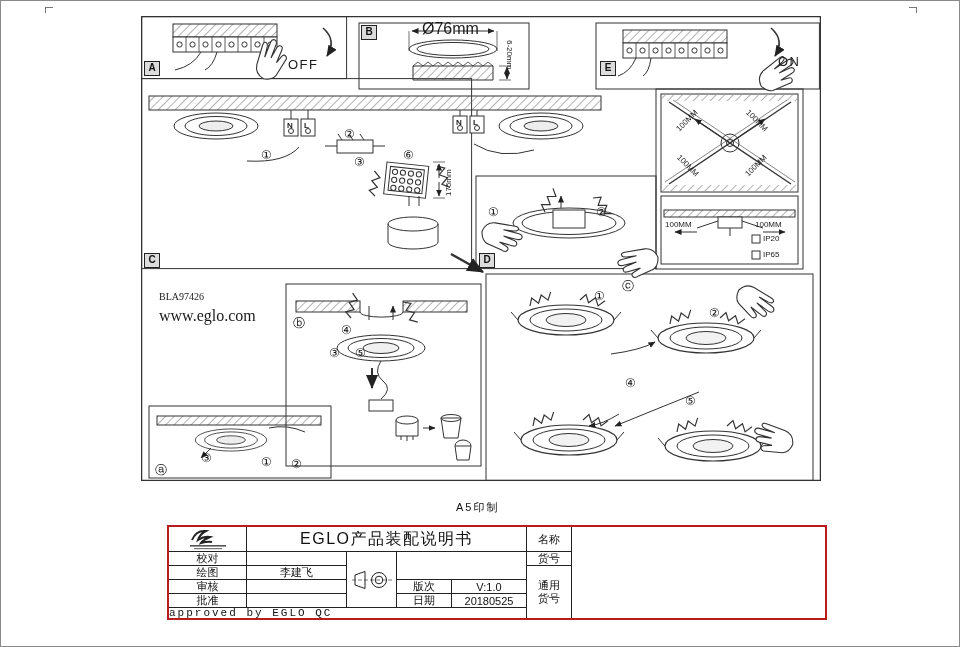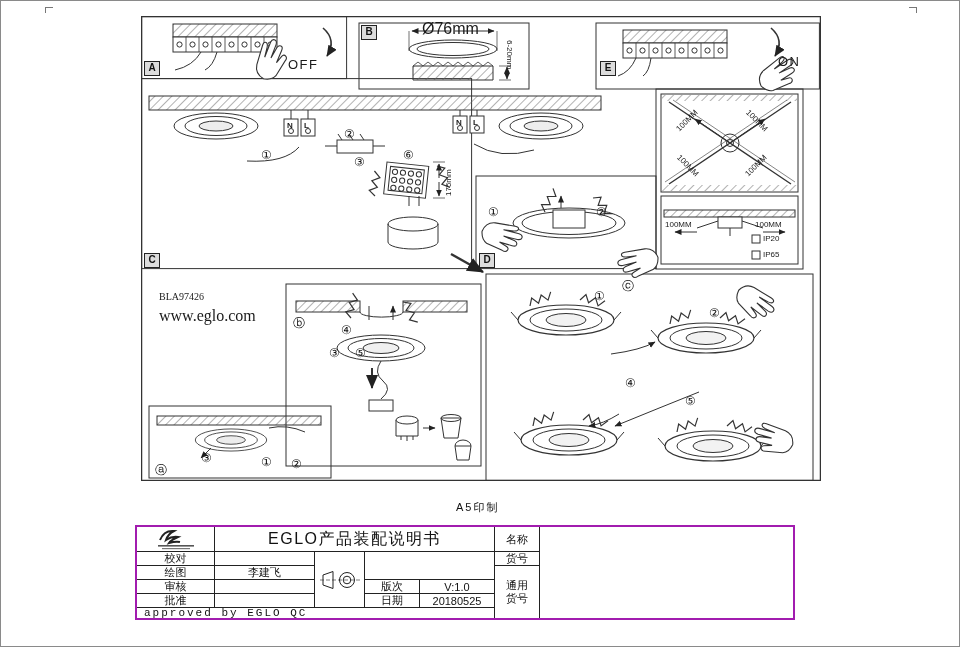--- a/index.html
+++ b/index.html
@@ -18,30 +18,30 @@
   .vup { transform:rotate(-90deg); transform-origin:0 0; }
 
   .plabel { position:absolute; width:16px; height:15px; border:1.5px solid #222; background:#dcdcdc;
             font-weight:bold; font-size:10px; line-height:12px; text-align:center; color:#111; }
 
   .mk { position:absolute; font-size:12px; line-height:1; color:#111; }
 
   .a5note { position:absolute; left:455px; top:499px; font-size:11px; letter-spacing:2px; }
 
   
-  .titleblock { position:absolute; left:134px; top:524px; width:660px; height:95px;
-                display:grid; border:2px solid #a21caf;
+  .titleblock { position:absolute; left:166px; top:524px; width:660px; height:95px;
+                display:grid; border:2px solid #b91c1c;
                 grid-template-columns:78px 100px 50px 55px 75px 45px 1fr;
                 grid-template-rows:25px 14px 14px 14px 14px 1fr; }
   .cell { border-right:1px solid #222; border-bottom:1px solid #222;
           display:flex; align-items:center; justify-content:center;
           font-size:11px; overflow:hidden; }
   .cell.nr { border-right:none; } .cell.nb { border-bottom:none; }
   .cell.title { font-size:16px; letter-spacing:1.5px; font-weight:500; }
-  .cell.leftal { justify-content:flex-start; padding-left:7px; }
+  .cell.leftal { justify-content:flex-start; }
   .cell.mono { font-family:"Liberation Mono",monospace; font-size:11px; letter-spacing:2px; }
   .cell.wrapcjk span { display:block; width:24px; text-align:center; line-height:1.2; }
   .cell.items { word-spacing:12px; }
   .cell.namev { font-size:12px; letter-spacing:1px; }
 </style>
 </head>
 <body>
 
 <div class="page">
   <div class="cmark tl"></div>

